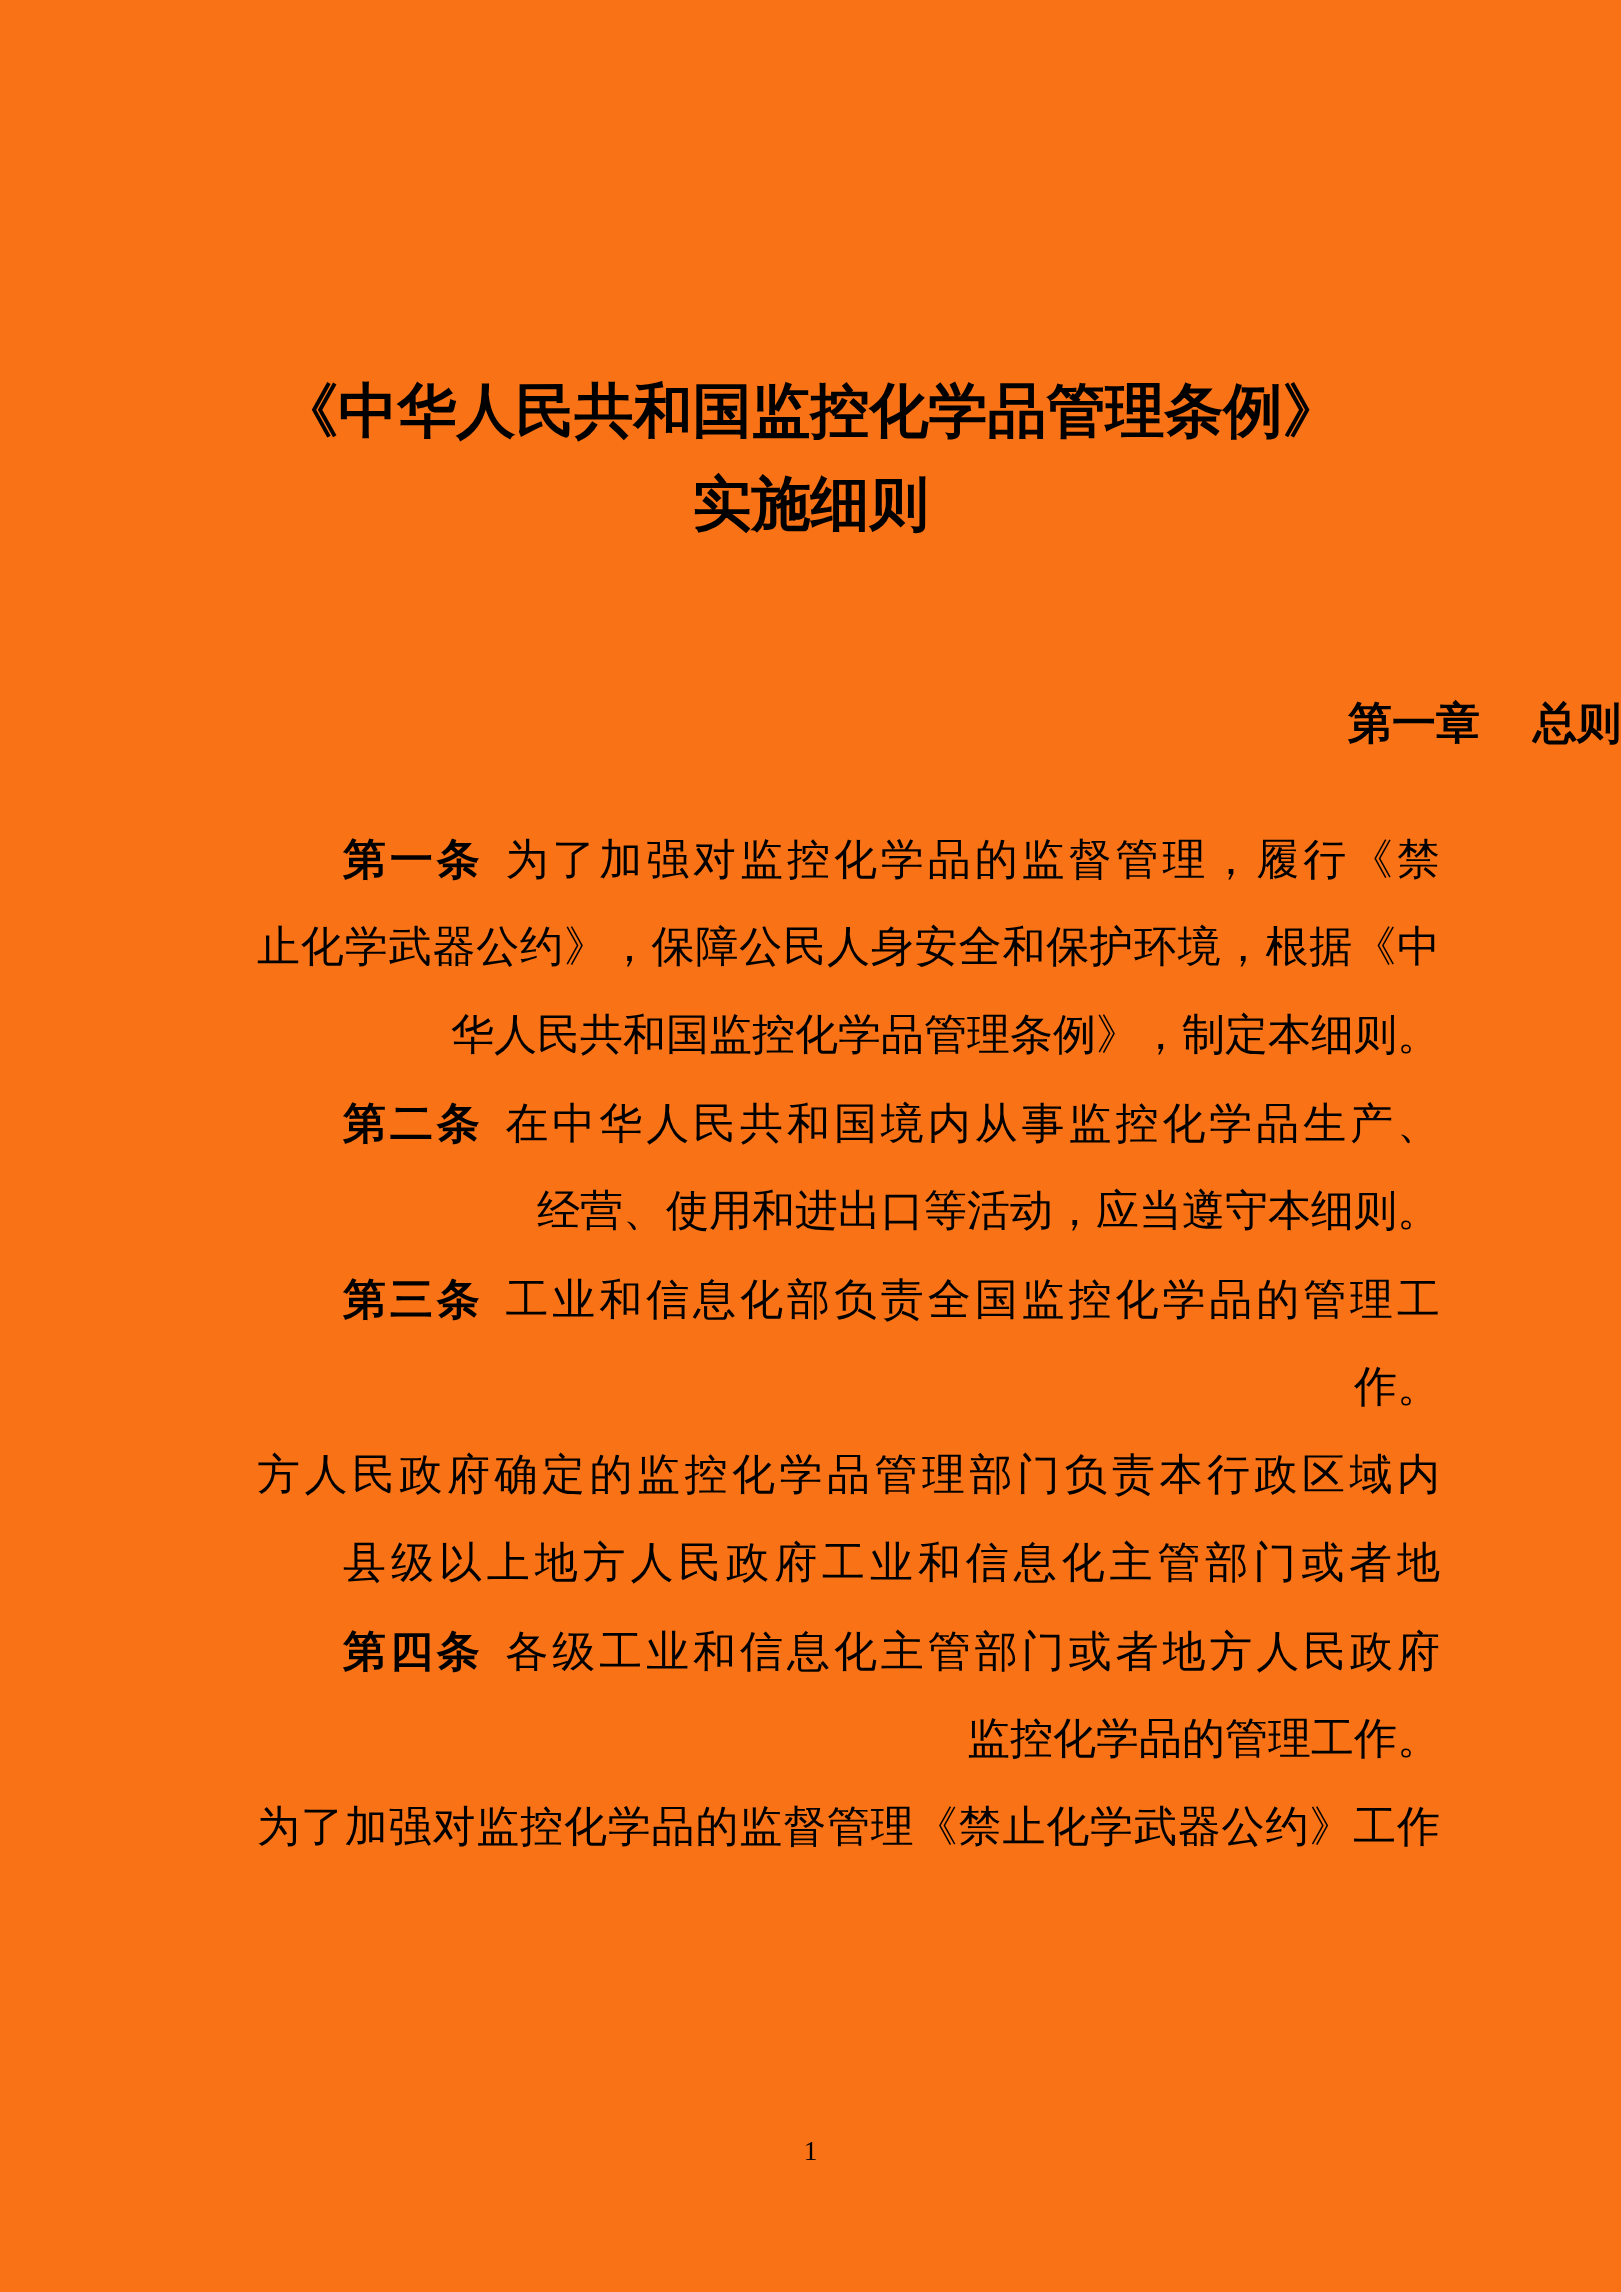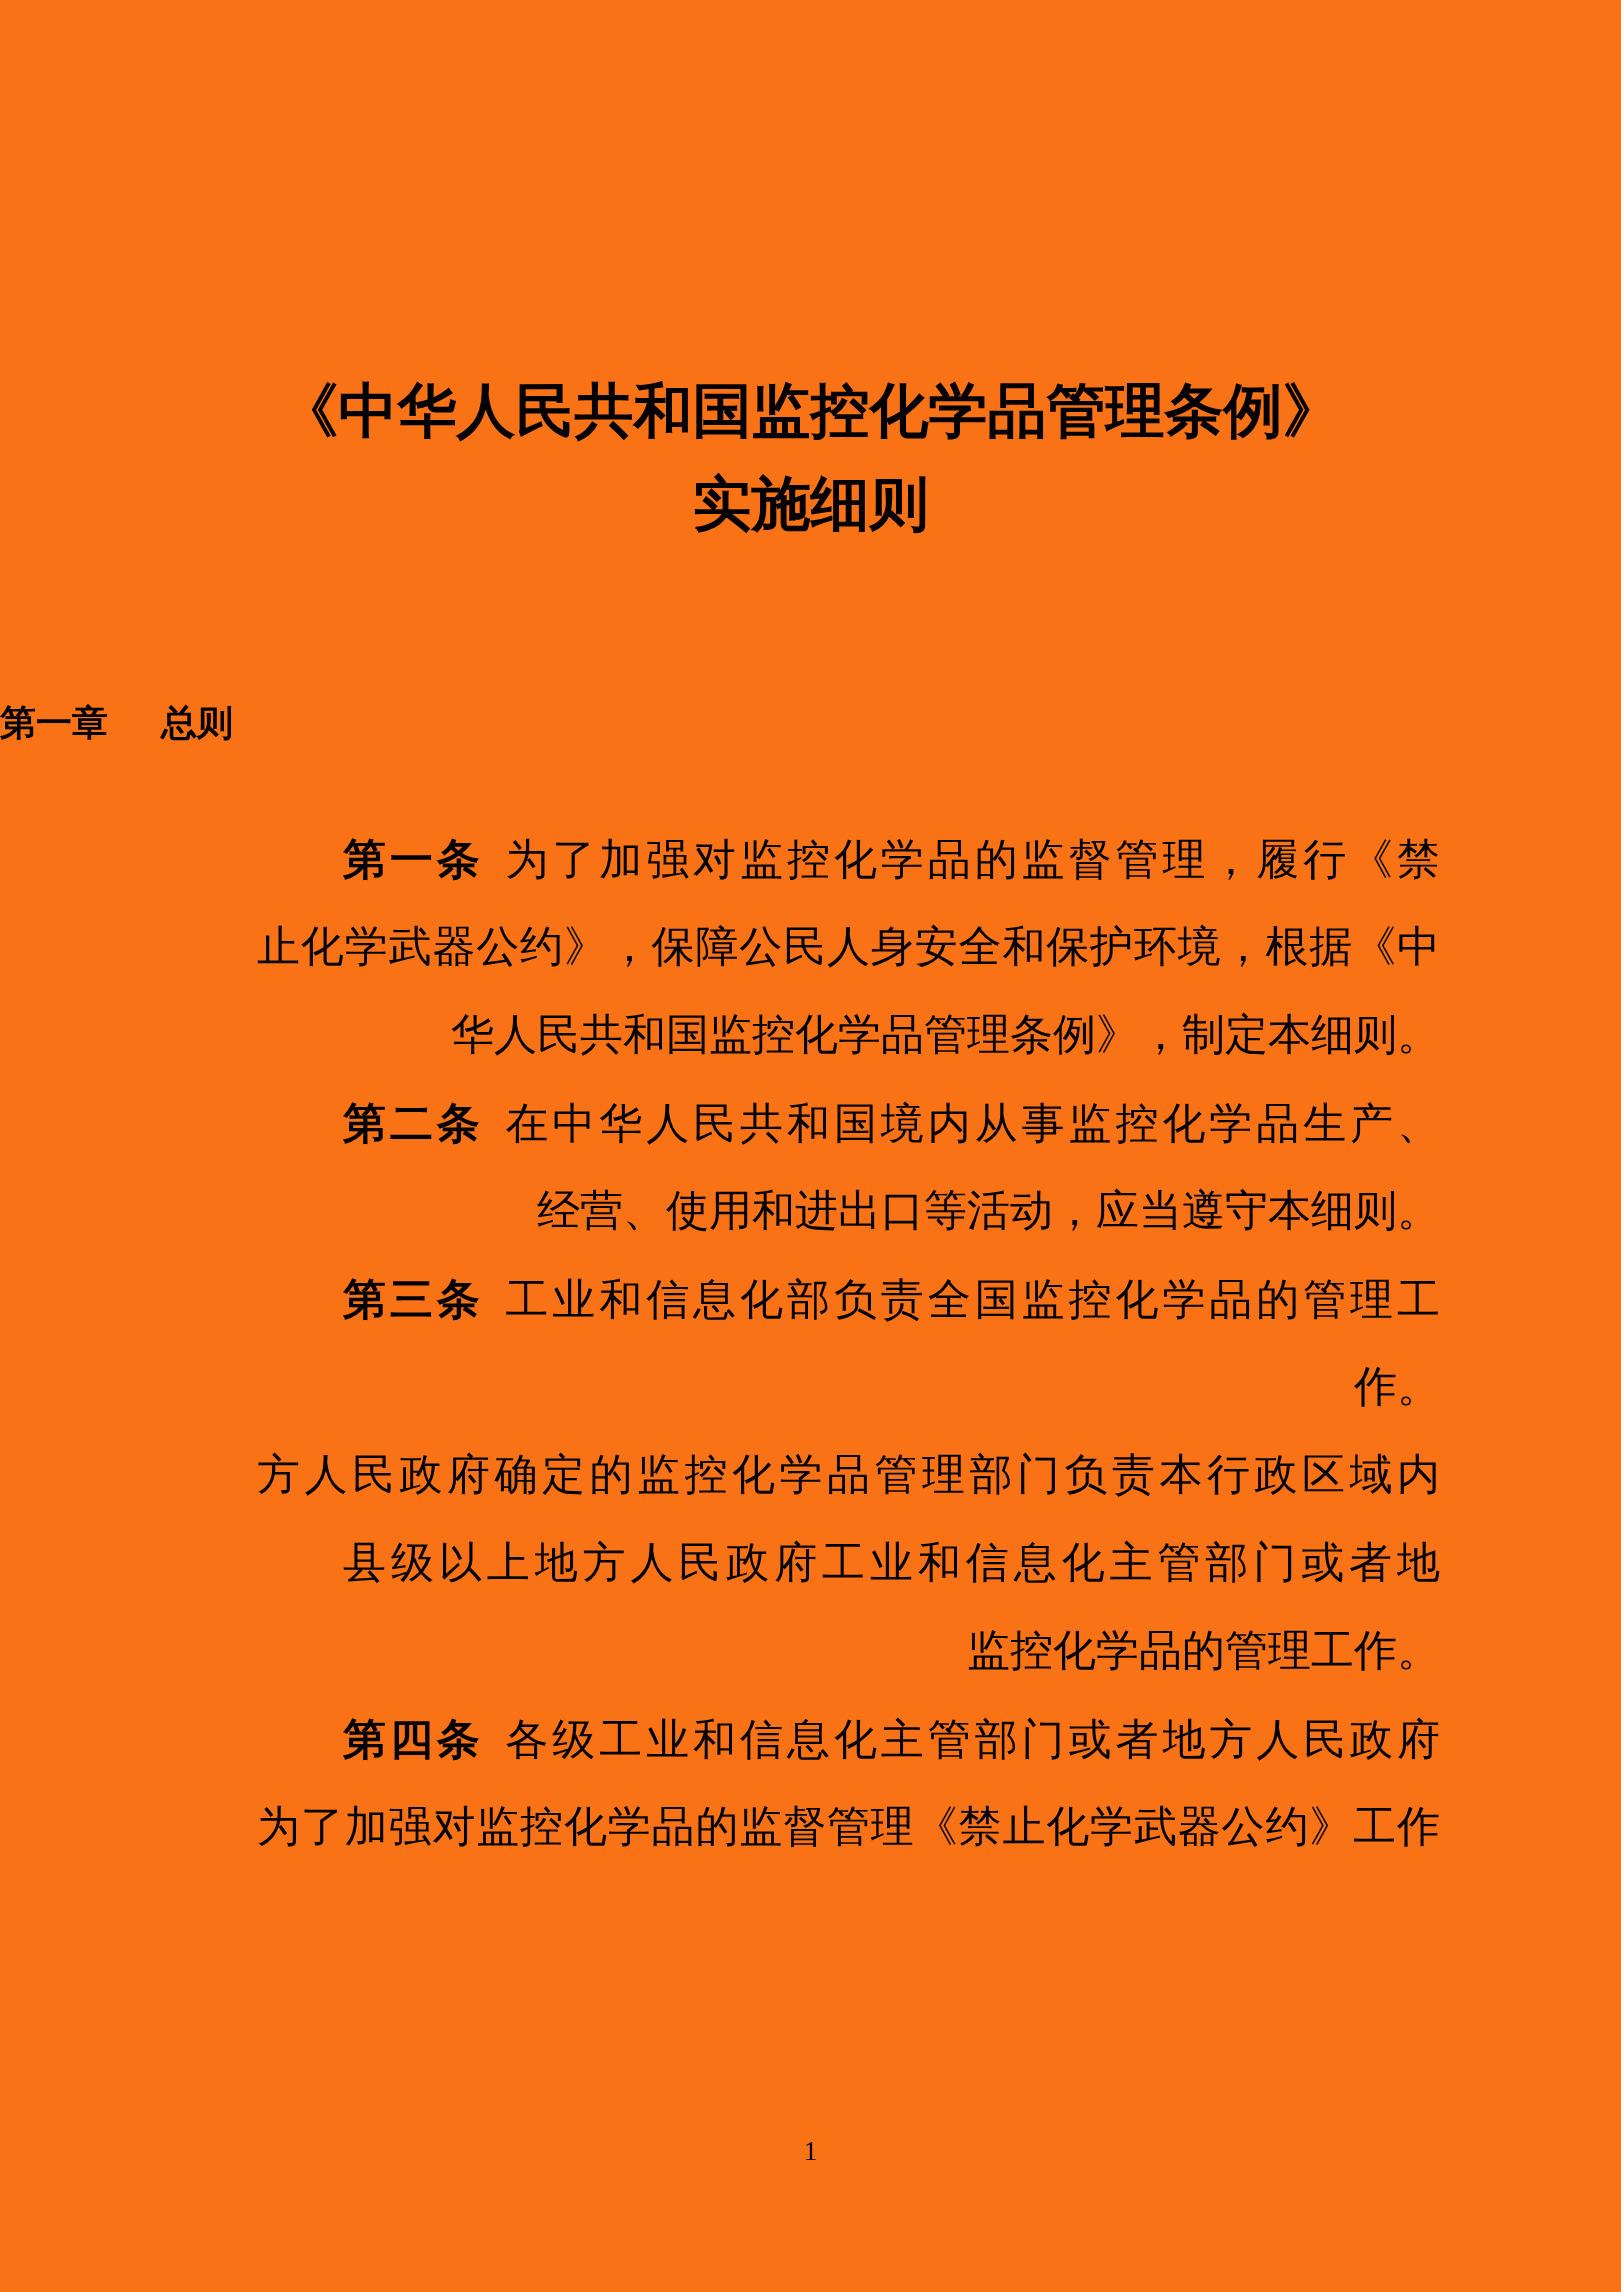--- a/index.html
+++ b/index.html
@@ -26,24 +26,24 @@
     font-weight: bold;
     font-size: 59px;
     line-height: 93px;
     letter-spacing: 0px;
   }
   .chapter {
     position: absolute;
     top: 696px;
     left: 0;
     width: 100%;
-    text-align: left;
+    text-align: right;
     font-family: "Liberation Sans", "DejaVu Sans", sans-serif;
     font-weight: bold;
-    font-size: 36px;
+    font-size: 44px;
     line-height: 53px;
   }
   .chapter .chapter-number {
     margin-right: 53px;
   }
   .doc-body {
     position: absolute;
     top: 815px;
     left: 257px;
     width: 1183px;
@@ -95,21 +95,21 @@
   <div class="doc-body">
       <div class="line first flush"><span class="prefix">第一条</span>为了加强对监控化学品的监督管理，履行《禁</div>
       <div class="line flush">止化学武器公约》，保障公民人身安全和保护环境，根据《中</div>
       <div class="line">华人民共和国监控化学品管理条例》，制定本细则。</div>
       <div class="line first flush"><span class="prefix">第二条</span>在中华人民共和国境内从事监控化学品生产、</div>
       <div class="line">经营、使用和进出口等活动，应当遵守本细则。</div>
       <div class="line first flush"><span class="prefix">第三条</span>工业和信息化部负责全国监控化学品的管理工</div>
       <div class="line">作。</div>
       <div class="line flush">方人民政府确定的监控化学品管理部门负责本行政区域内</div>
       <div class="line first flush">县级以上地方人民政府工业和信息化主管部门或者地</div>
+      <div class="line first flush"><span class="prefix">第四条</span>各级工业和信息化主管部门或者地方人民政府</div>
       <div class="line">监控化学品的管理工作。</div>
-      <div class="line first flush"><span class="prefix">第四条</span>各级工业和信息化主管部门或者地方人民政府</div>
       <div class="line flush">为了加强对监控化学品的监督管理《禁止化学武器公约》工作</div>
     </div>
 
   <div class="page-num">1</div>
 
 </div>
 
 
 </body></html>

